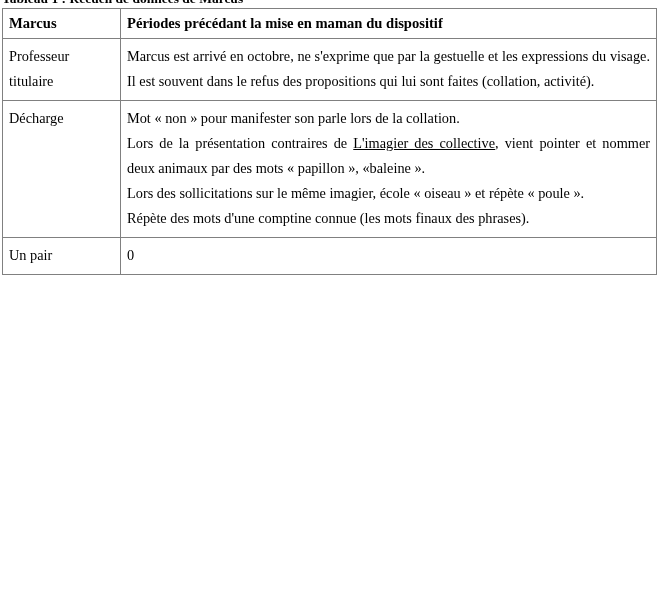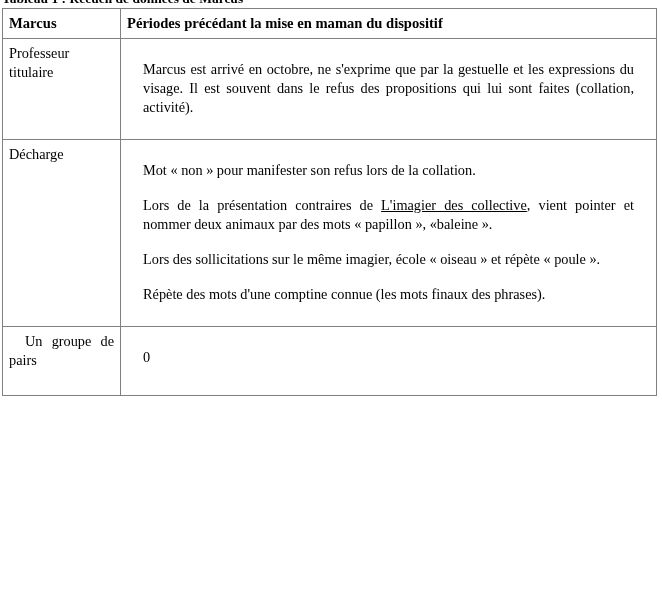--- a/index.html
+++ b/index.html
@@ -61,38 +61,38 @@
 
   table.data-table col.col-label { width: 118px; }
   table.data-table col.col-value { width: 536px; }
 
   table.data-table th,
   table.data-table td {
     border: 1px solid #808080;
     vertical-align: top;
     padding: 5px 6px 6px 6px;
     font-size: 14.3px;
-    line-height: 19px;
+    line-height: 25px;
     text-align: justify;
     text-justify: inter-word;
     hyphens: none;
   }
 
   table.data-table thead th {
     font-weight: bold;
     text-align: left;
     line-height: 20px;
     padding-top: 4px;
     padding-bottom: 5px;
     font-size: 14.6px;
   }
 
   
   .cell-p {
-    margin: 16px;
+    margin: 0;
     text-align: justify;
     text-justify: inter-word;
   }
   .cell-p::after {
     content: "";
     display: inline-block;
     width: 100%;
   }
   .cell-p.no-stretch::after { display: none; }
 
@@ -144,34 +144,32 @@
         <tr class="row-pro">
           <td class="label-cell">Professeur titulaire</td>
           <td>
             <p class="cell-p no-stretch">Marcus est arrivé en octobre, ne s'exprime que par la gestuelle et les expressions du visage. Il est souvent dans le refus des propositions qui lui sont faites (collation, activité).</p>
           </td>
         </tr>
 
         <tr class="row-decharge">
           <td class="label-cell">Décharge</td>
           <td>
-            <p class="cell-p no-stretch">Mot « non » pour manifester son refus lors de la collation.</p>
+            <p class="cell-p no-stretch">Mot « non » pour manifester son parle lors de la collation.</p>
             <p class="cell-p no-stretch"><span>Lors de la présentation contraires de </span><span class="u">L'imagier des collective</span><span>, vient pointer et nommer deux animaux par des mots « papillon », «baleine ».</span></p>
             <p class="cell-p no-stretch">Lors des sollicitations sur le même imagier, école « oiseau » et répète « poule ».</p>
             <p class="cell-p no-stretch">Répète des mots d'une comptine connue (les mots finaux des phrases).</p>
           </td>
         </tr>
 
 
+        <tr class="row-unpair">
+          <td class="label-cell">Un pair</td>
+          <td>0</td>
+        </tr>
 
-        <tr class="row-groupe">
-          <td class="label-cell"><span class="cell-p" style="text-align: justify;">Un groupe de pairs</span></td>
-          <td>
-            <p class="cell-p no-stretch">0</p>
-          </td>
-        </tr>
 
 
       </tbody>
     </table>
   </div>
 
 </div>
 
 </body></html>

